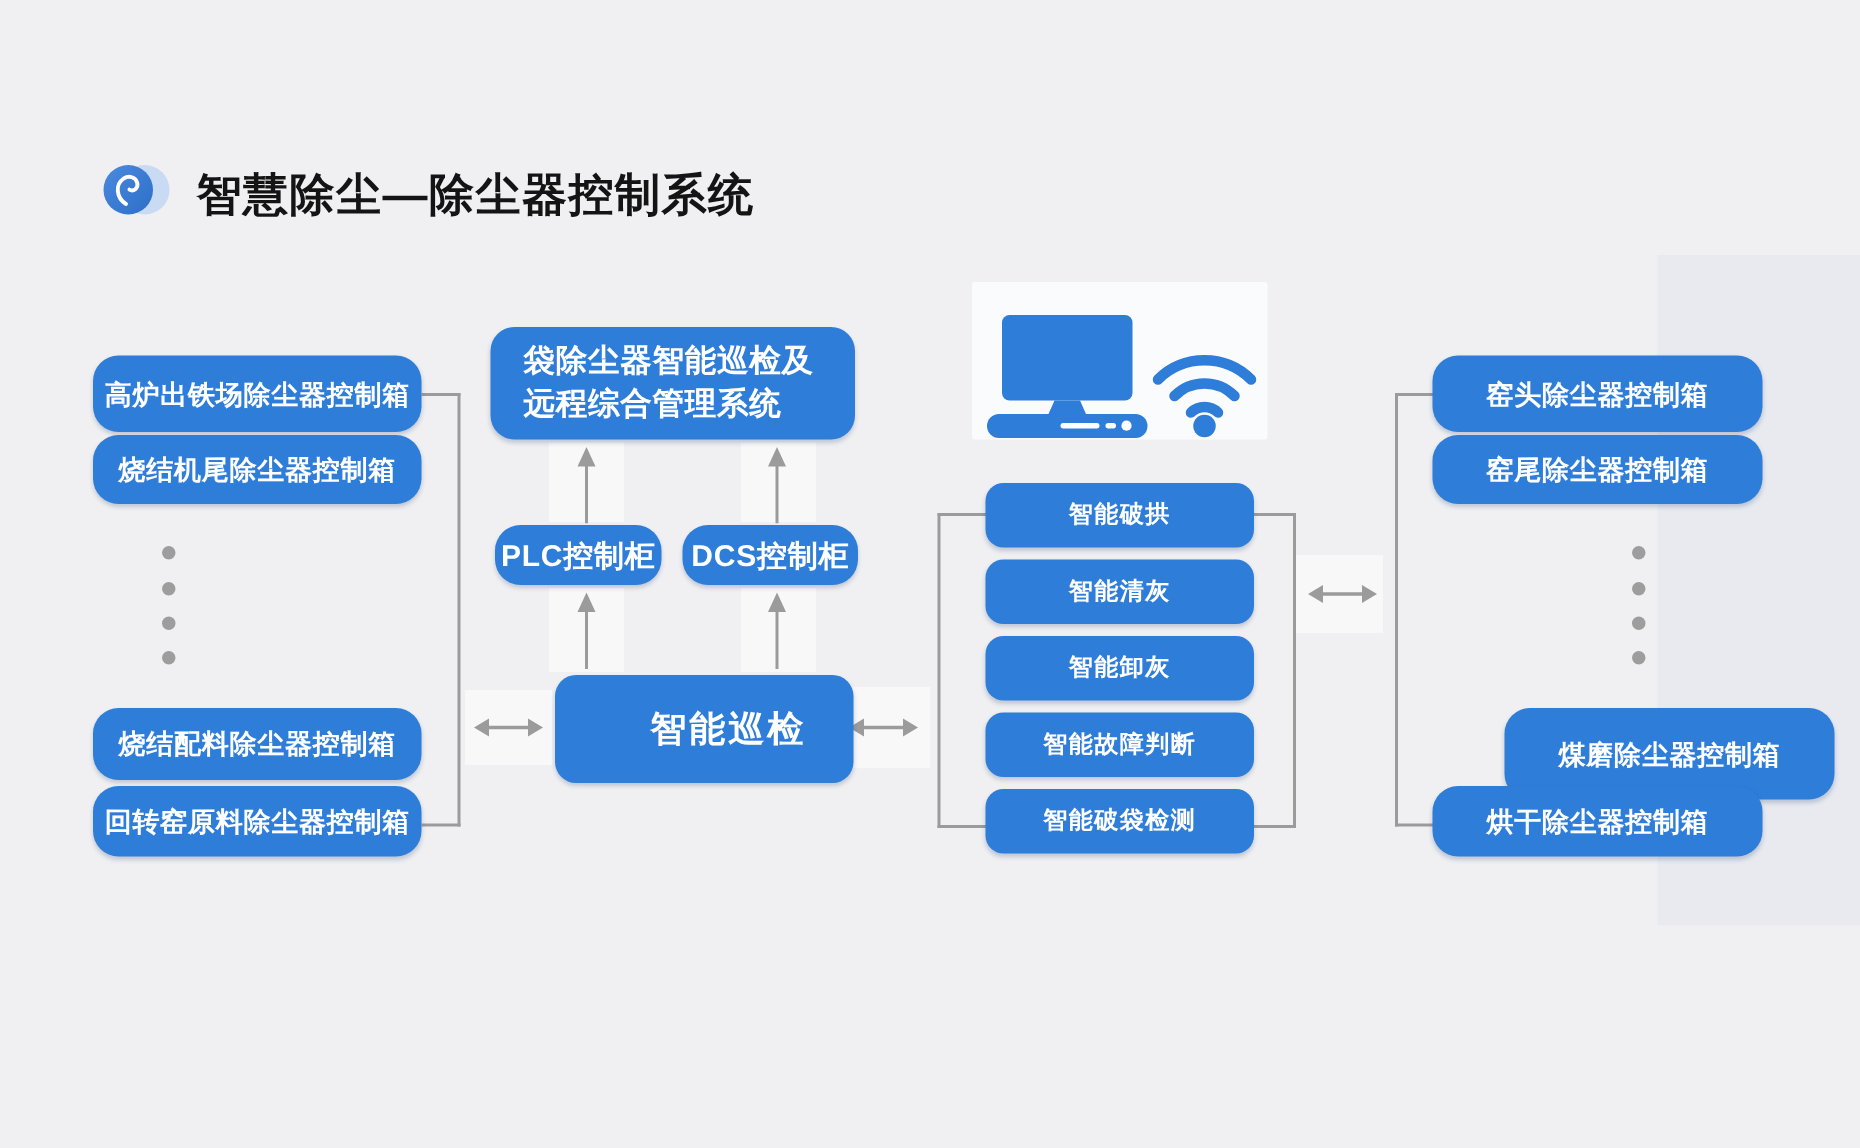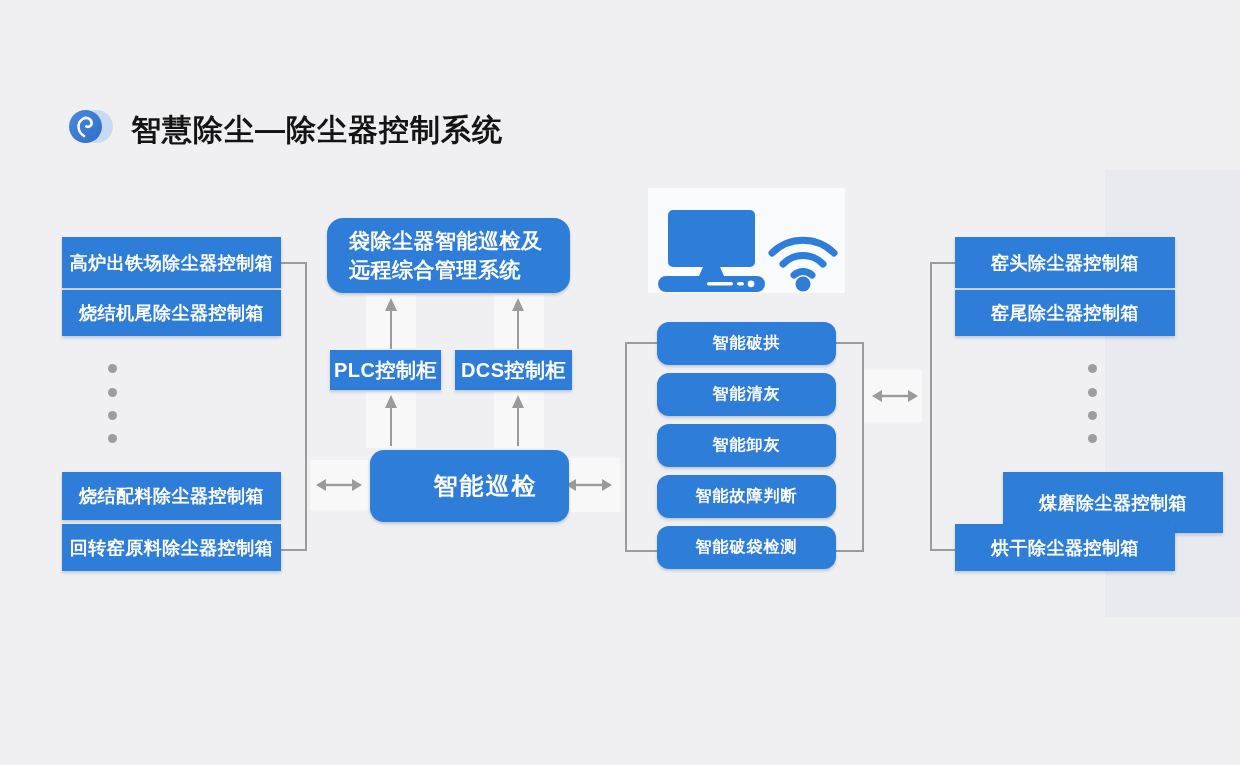--- a/index.html
+++ b/index.html
@@ -15,21 +15,21 @@
   .logo .dark{left:1px;background:linear-gradient(135deg,#4a8ade,#2d6ec9);}
   .logo svg{position:absolute;left:1px;top:6px;}
   .title{
     position:absolute;left:131px;top:110px;font-size:30px;font-weight:700;
     color:#141414;letter-spacing:1px;white-space:nowrap;
   }
   
   .node{
     position:absolute;background:#2e7dd8;color:#fff;display:flex;
     align-items:center;justify-content:center;font-weight:600;
-    border-radius:0;box-shadow:0 2px 3px rgba(25,60,110,0.22);
+    border-radius:17px;box-shadow:0 2px 3px rgba(25,60,110,0.22);
     letter-spacing:0.5px;white-space:nowrap;
   }
   .side{width:219px;font-size:18px;}
   .mid{left:657px;width:179px;height:43px;font-size:16px;border-radius:12px;letter-spacing:1px;}
   .rightcol{left:955px;width:220px;}
   .mgmt{
     left:327px;top:218px;width:243px;height:75px;border-radius:16px;
     font-size:21px;flex-direction:column;align-items:flex-start;
     justify-content:center;padding-left:22px;box-sizing:border-box;line-height:1.38;
   }

